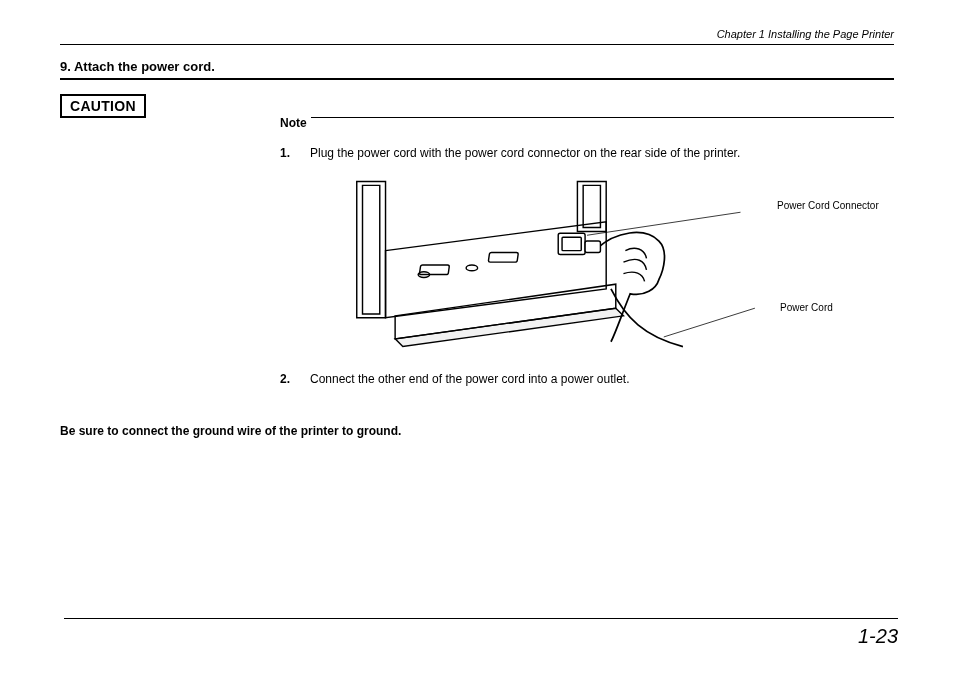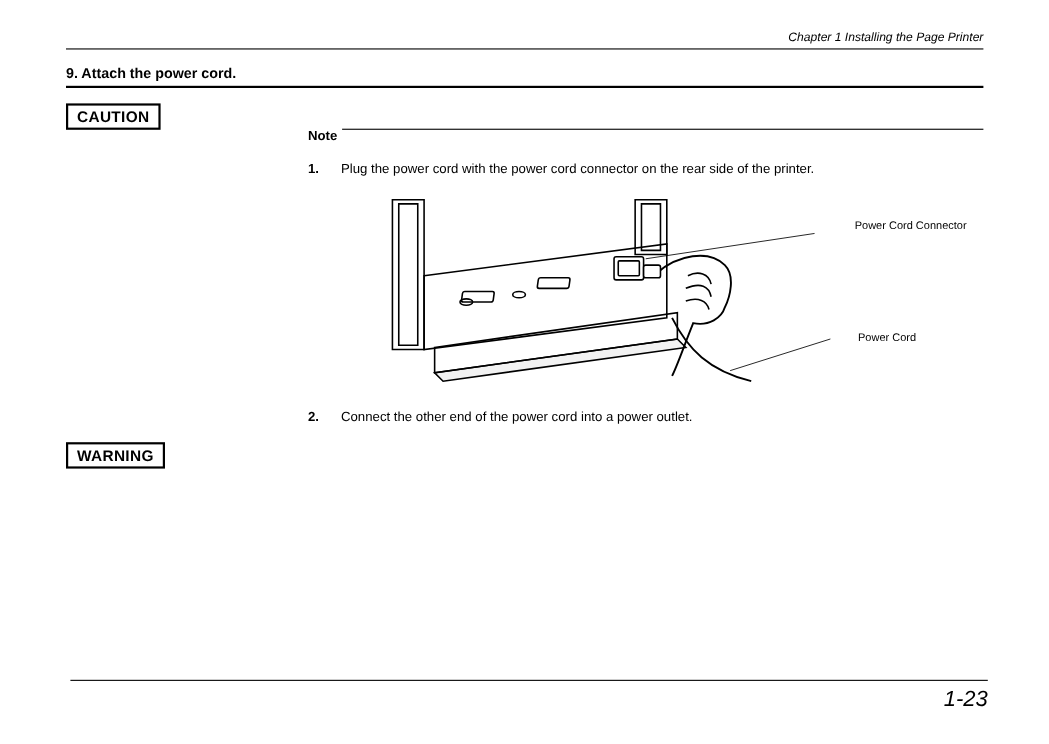--- a/index.html
+++ b/index.html
@@ -178,18 +178,19 @@
     </div>
 
     <div class="step">
       <div class="step-num">2.</div>
       <div>Connect the other end of the power cord into a power outlet.</div>
     </div>
   </div>
 </div>
 
 <div class="content-row" style="margin-top:6px;">
-  <div class="left-col">
-    <div class="box-label">WARNING</div>
+  <div class="right-col">
+    <div class="spacer-top" style="height:22px"></div>
+    <div class="bold-text">Be sure to connect the ground wire of the printer to ground.</div>
   </div>
 </div>
 
 <div class="page-number">1-23</div>
 
 </body></html>

